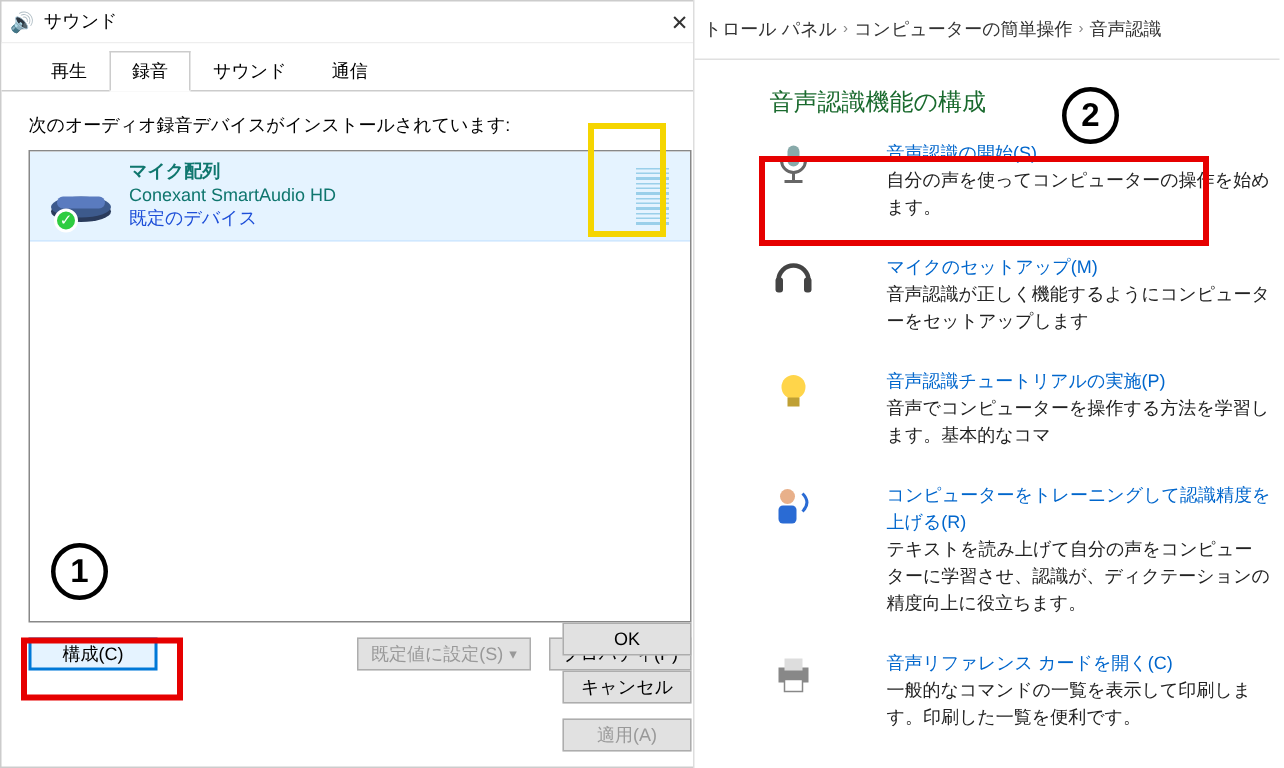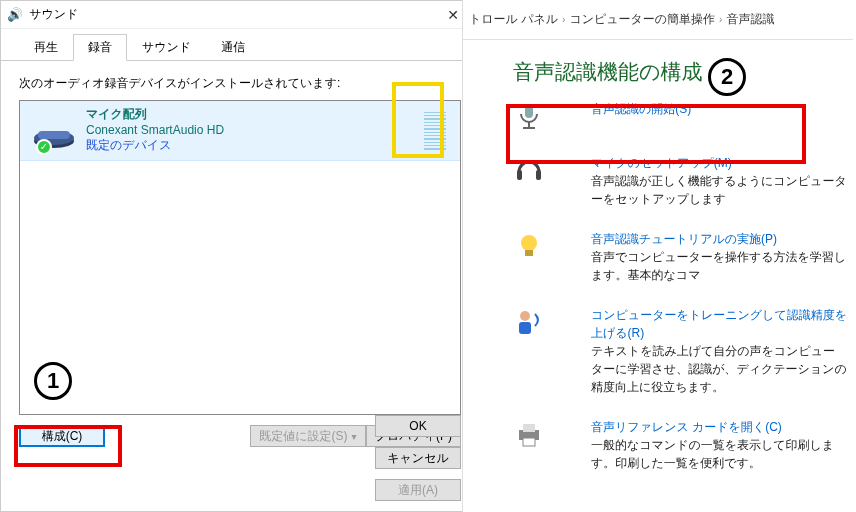--- a/index.html
+++ b/index.html
@@ -122,21 +122,21 @@
     position: absolute;
     left: 392px;
     top: 82px;
     width: 52px;
     height: 76px;
     border: 4px solid #f5d500;
     pointer-events: none;
   }
   .button-row {
     display: flex;
-    gap: 0;
+    gap: 12px;
     margin-top: 10px;
     align-items: flex-end;
   }
   .button-row .spacer { flex: 1; }
   .btn {
     min-width: 86px;
     height: 22px;
     border: 1px solid #adadad;
     background: #e1e1e1;
     font-size: 12px;
@@ -201,21 +201,21 @@
     border-bottom: 1px solid #e0e0e0;
     height: 40px;
     gap: 4px;
     color: #333;
     font-size: 12px;
   }
   .breadcrumb .sep { color: #888; font-size:10px;}
   .panel-body { padding: 18px 6px 6px 50px; }
   .panel-heading {
     color: #1a6a2e;
-    font-size: 21px;
+    font-size: 16px;
     margin-bottom: 14px;
   }
   .option {
     display: flex;
     margin-bottom: 22px;
     gap: 14px;
   }
   .option .opicon {
     width: 32px;
     height: 32px;
@@ -324,20 +324,21 @@
       <div class="opicon">
         <svg viewBox="0 0 32 32">
             <rect x="12" y="4" width="8" height="14" rx="4" fill="#8aa"></rect>
             <path d="M8 14 a8 8 0 0 0 16 0" stroke="#666" fill="none" stroke-width="2"></path>
             <line x1="16" y1="22" x2="16" y2="28" stroke="#666" stroke-width="2"></line>
             <line x1="10" y1="28" x2="22" y2="28" stroke="#666" stroke-width="2"></line>
           </svg>
       </div>
       <div class="optext">
         <div class="link">音声認識の開始(S)</div>
+        <div class="desc">自分の声を使ってコンピューターの操作を始めます。</div>
       </div>
     </div>
 
     <div class="option">
       <div class="opicon">
         <svg viewBox="0 0 32 32">
             <path d="M6 18 a10 10 0 0 1 20 0" stroke="#444" fill="none" stroke-width="3"></path>
             <rect x="4" y="16" width="5" height="10" rx="2" fill="#444"></rect>
             <rect x="23" y="16" width="5" height="10" rx="2" fill="#444"></rect>
           </svg>

